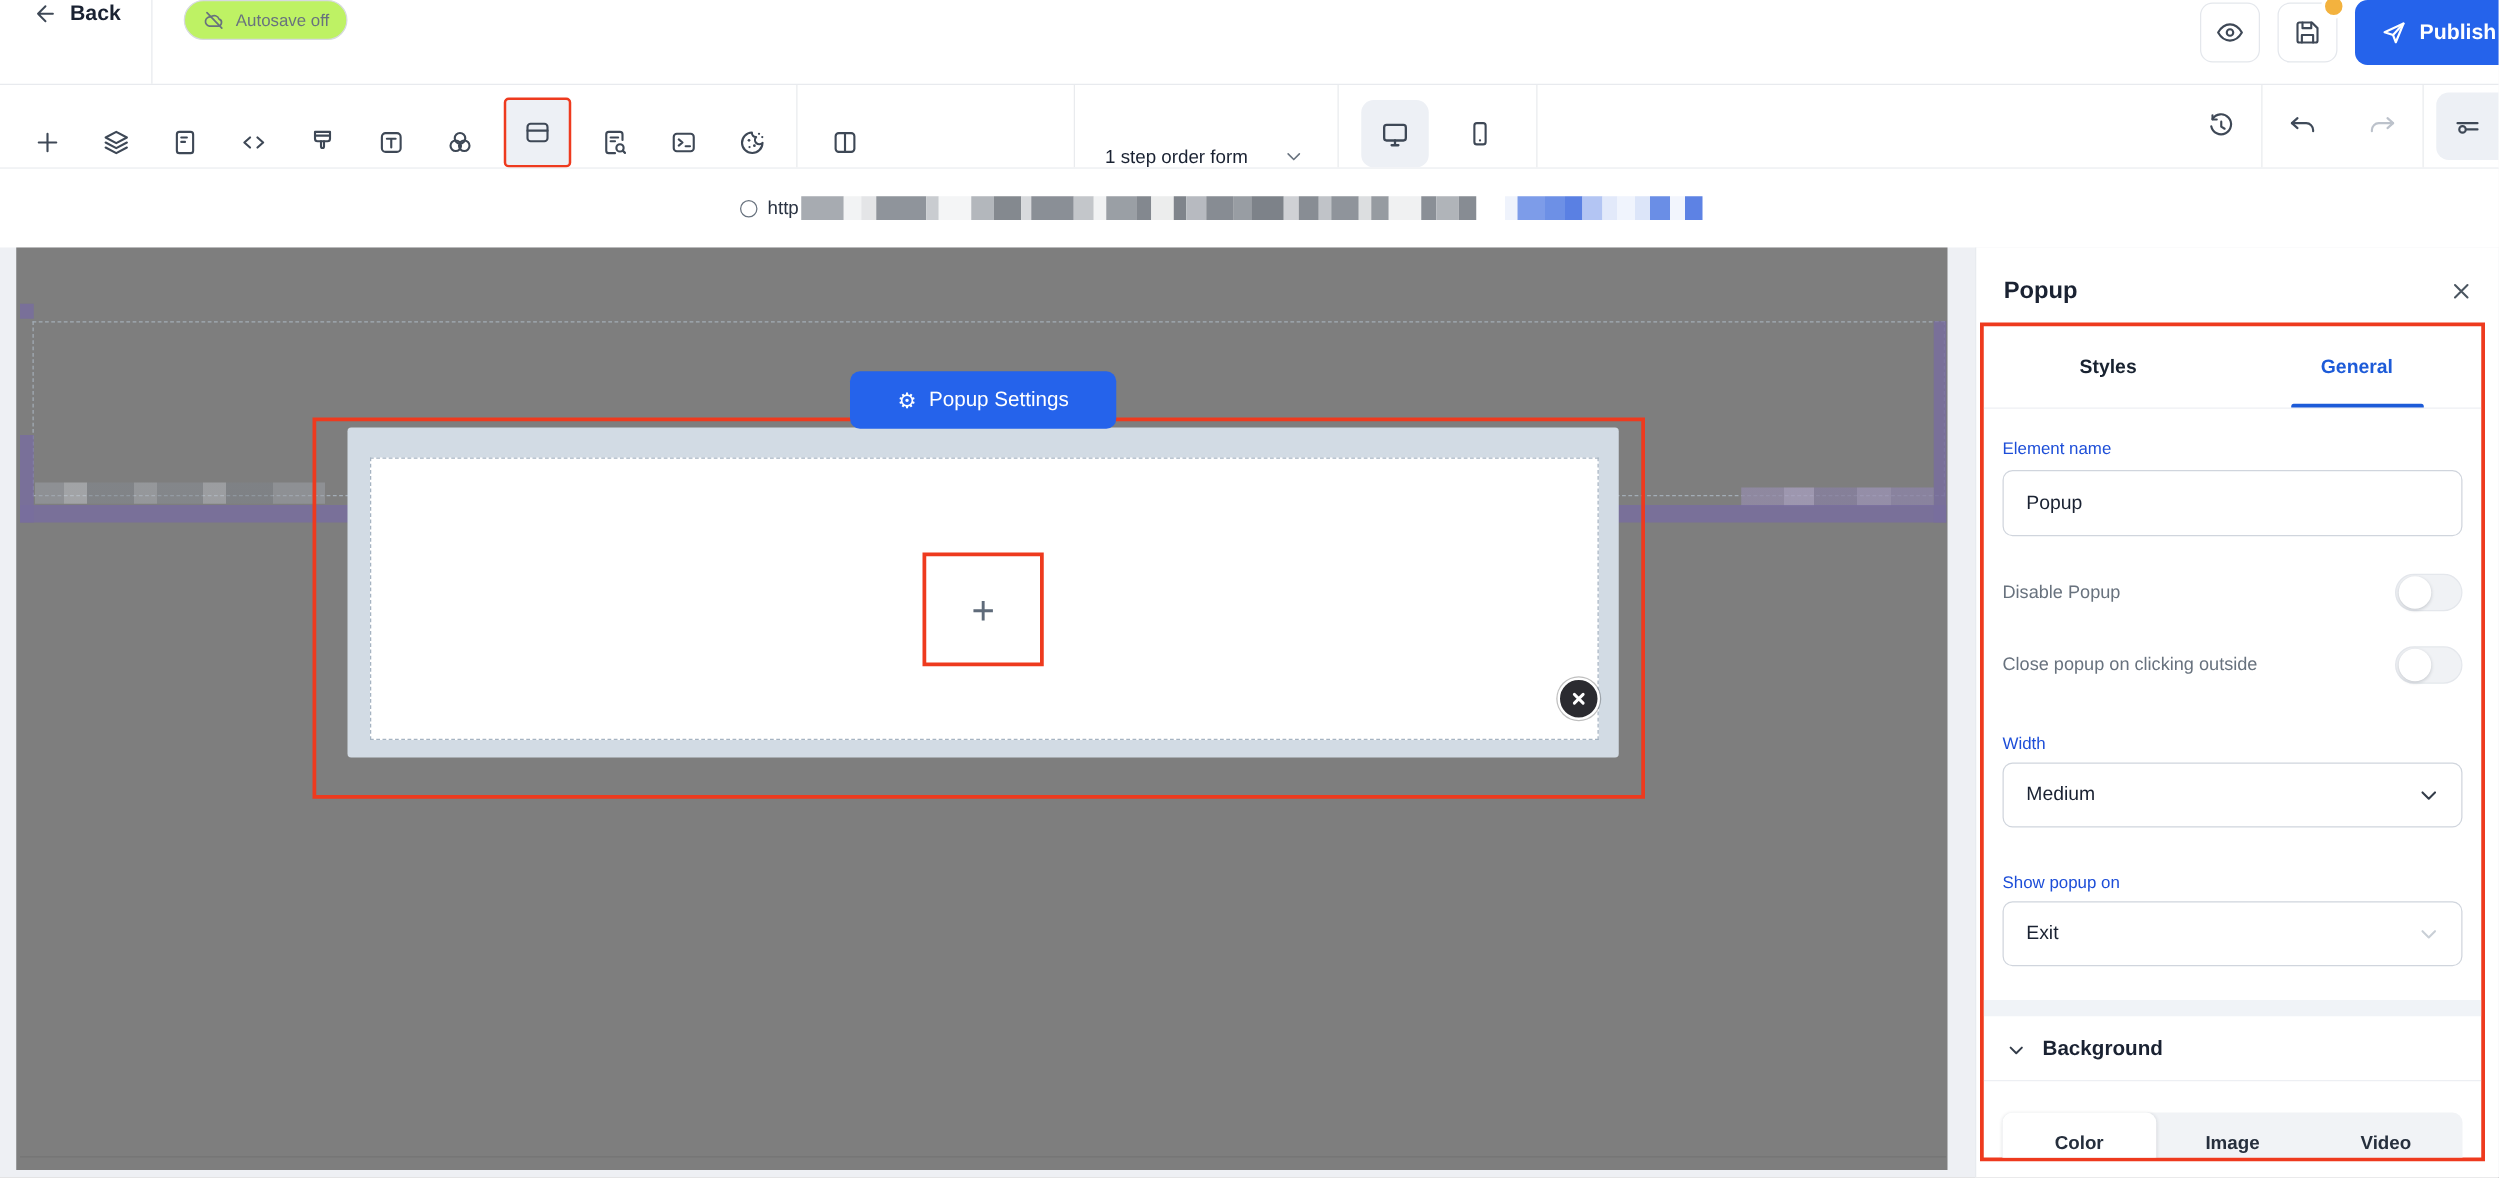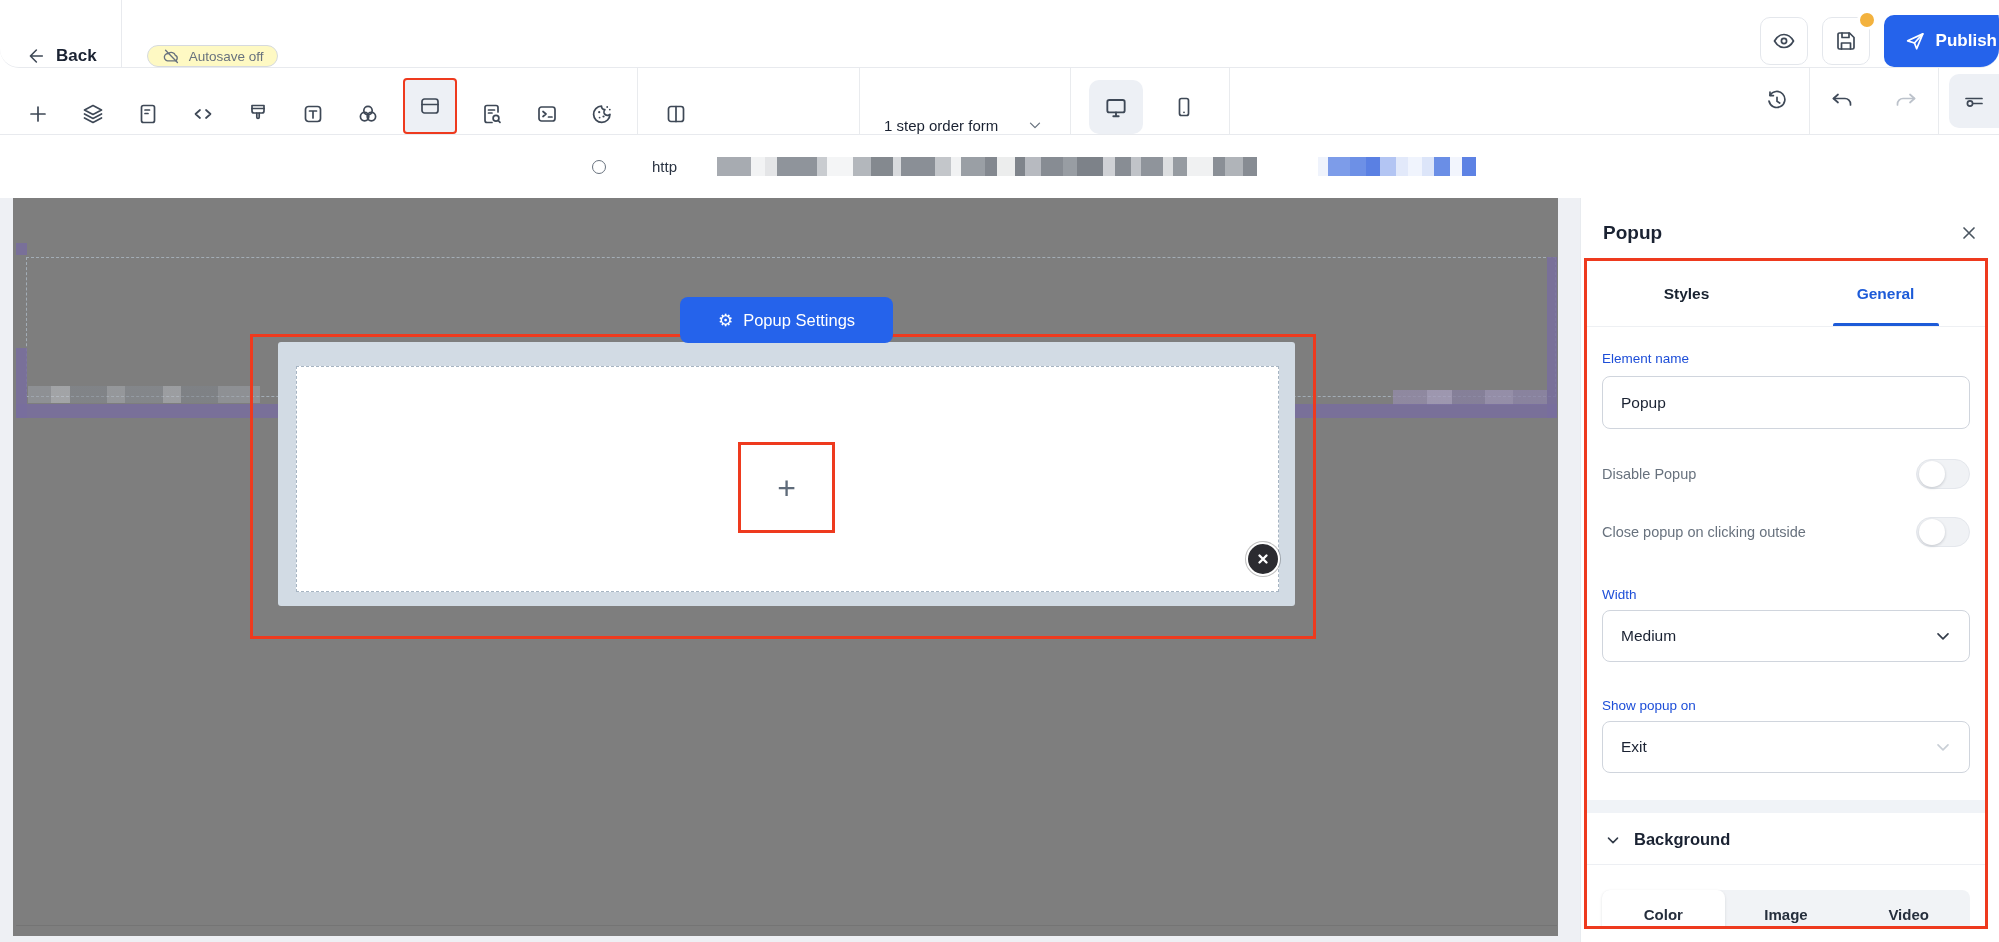--- a/index.html
+++ b/index.html
@@ -3,25 +3,25 @@
 <meta charset="utf-8">
 <style>
   * { margin:0; padding:0; box-sizing:border-box; }
   html,body { width:1999px; height:942px; overflow:hidden; background:#fff;
     font-family:"Liberation Sans", sans-serif; color:#1a2232; }
   svg { display:block; }
   .ic { stroke:#3e4856; stroke-width:1.7; fill:none; stroke-linecap:round; stroke-linejoin:round; }
 
   
   .topbar { height:68px; background:#fff; border-bottom:1px solid #e8eaee;
-    display:flex; align-items:flex-end; padding-left:24px; overflow:hidden; position:relative;border-radius:19px; }
+    display:flex; align-items:flex-start; padding-left:24px; overflow:hidden; position:relative; }
   .back { display:flex; align-items:center; gap:10px; cursor:pointer; }
   .back span { font-size:17px; font-weight:700; color:#1a2232; }
   .tb-vdiv { width:1px; height:68px; background:#e8eaee; margin-left:24px; }
-  .autosave { margin-left:25px; height:22px; border:1px solid #d6dade; background:#fef9c3;
+  .autosave { margin-left:25px; height:32px; border:1px solid #d6dade; background:#bef264;
     border-radius:16px; display:flex; align-items:center; gap:8px; padding:0 14px; }
   .autosave span { font-size:13.5px; color:#68727e; }
   .topbar-right { margin-left:auto; display:flex; align-items:center; gap:14px; padding-right:0;padding-left:15px; }
   .sq-btn { width:48px; height:48px; border:1px solid #e4e7ec; border-radius:10px; background:#fff;
     display:flex; align-items:center; justify-content:center; cursor:pointer; }
   .save-wrap { position:relative; }
   .save-dot { position:absolute; top:-7px; right:-7px; width:20px; height:20px; border-radius:50%;
     background:#f3b23e; border:3px solid #fff; }
   .publish { height:52px; background:#2563eb; border:none; border-radius:10px; color:#fff;
     display:flex; align-items:center; gap:10px; padding:0 18px 0 20px; font-size:17px; font-weight:700;
@@ -41,21 +41,21 @@
   .device-btn { width:54px; height:54px; border-radius:10px; display:flex; align-items:center;
     justify-content:center; cursor:pointer; }
   .device-active { background:#edf0f5; }
   .toolbar-right { margin-left:auto; display:flex; align-items:center; height:67px; }
   .tr-btn { width:44px; height:44px; display:flex; align-items:center; justify-content:center;
     cursor:pointer; margin:0 10px; }
   .settings-active { width:50px; height:54px; background:#edf0f5; border-radius:10px 0 0 10px;
     display:flex; align-items:center; justify-content:center; margin:0 0 0 10px; cursor:pointer; }
 
   
-  .urlstrip { height:63px; background:#fff; display:flex; align-items:center; padding-left:592px;gap:38px; }
+  .urlstrip { height:63px; background:#fff; display:flex; align-items:center; padding-left:592px; }
   .url-circle { width:14px; height:14px; border:1.4px solid #68727e; border-radius:50%; flex:0 0 auto; }
   .url-proto { font-size:15px; color:#2a3342; margin:0 2px 0 8px; }
   .blocks { display:flex; align-items:center; height:19px; }
   .blocks span { display:inline-block; height:19px; }
   .blocks-blue { margin-left:23px; }
 
   
   .workspace { height:744px; display:flex; background:#eef0f4; }
   .canvas-col { width:1580px; position:relative; }
   .canvas { position:absolute; left:13px; top:0; width:1545px; height:738px; background:#7e7e7e; overflow:hidden; }

